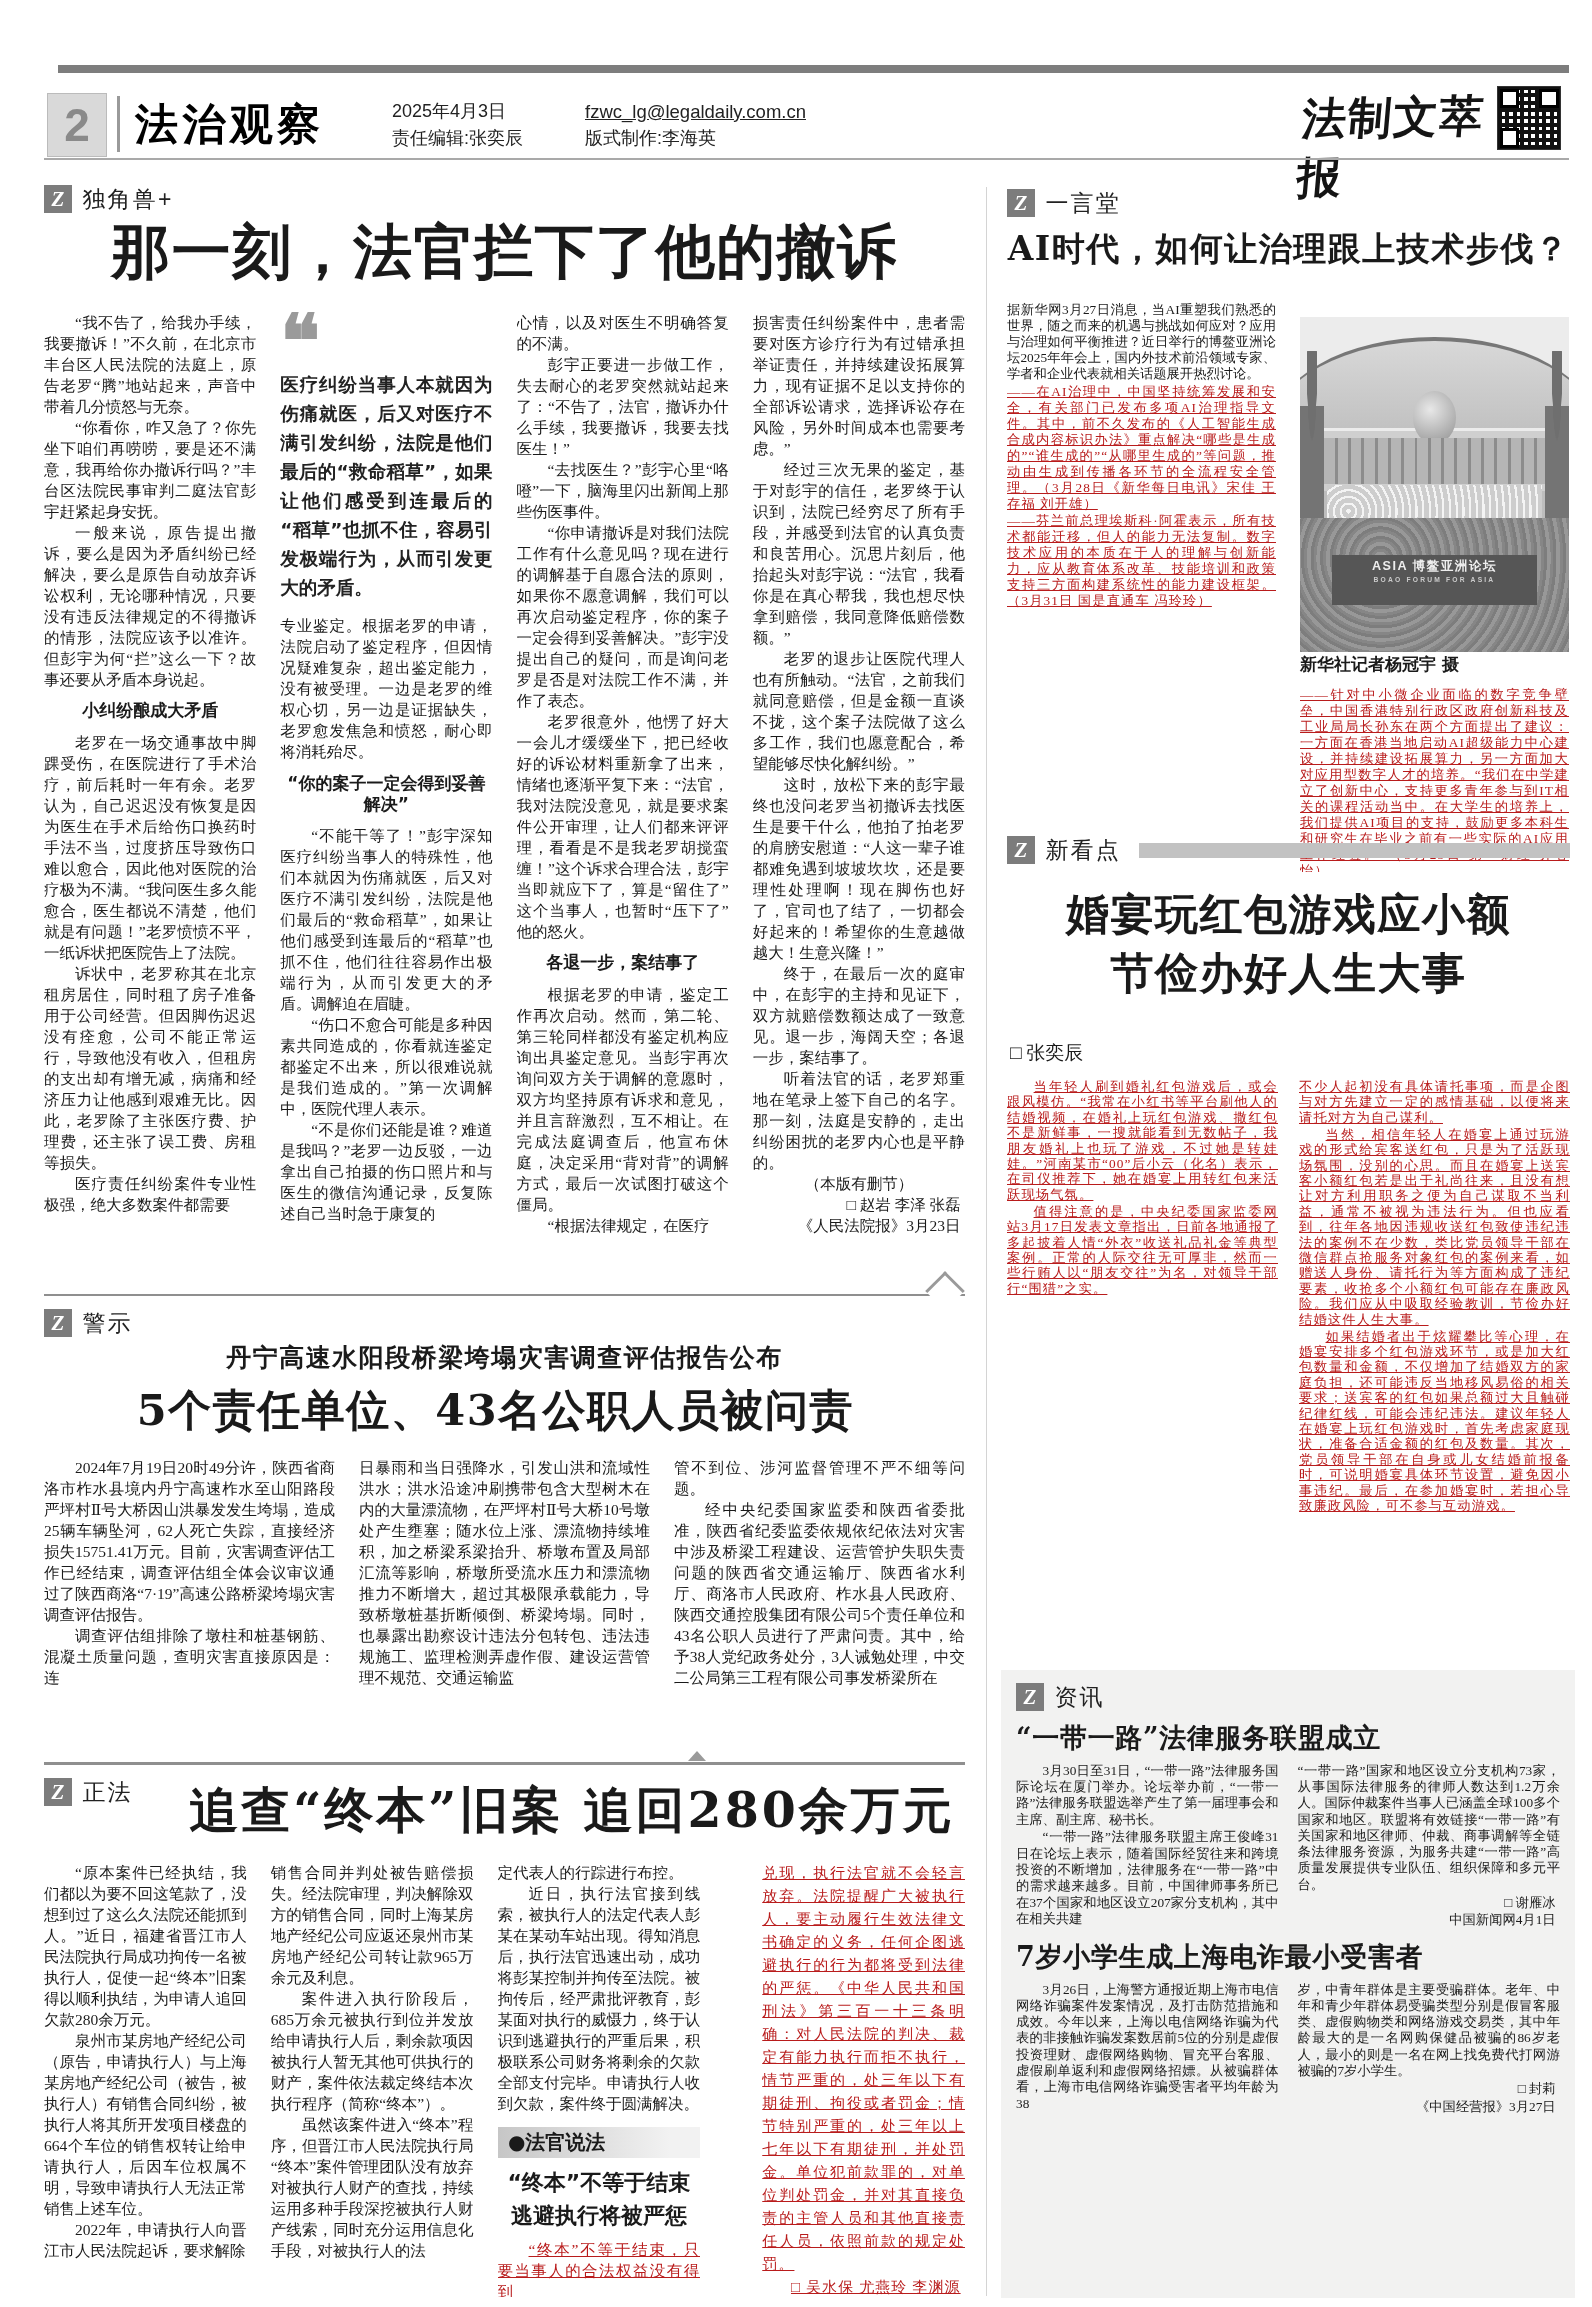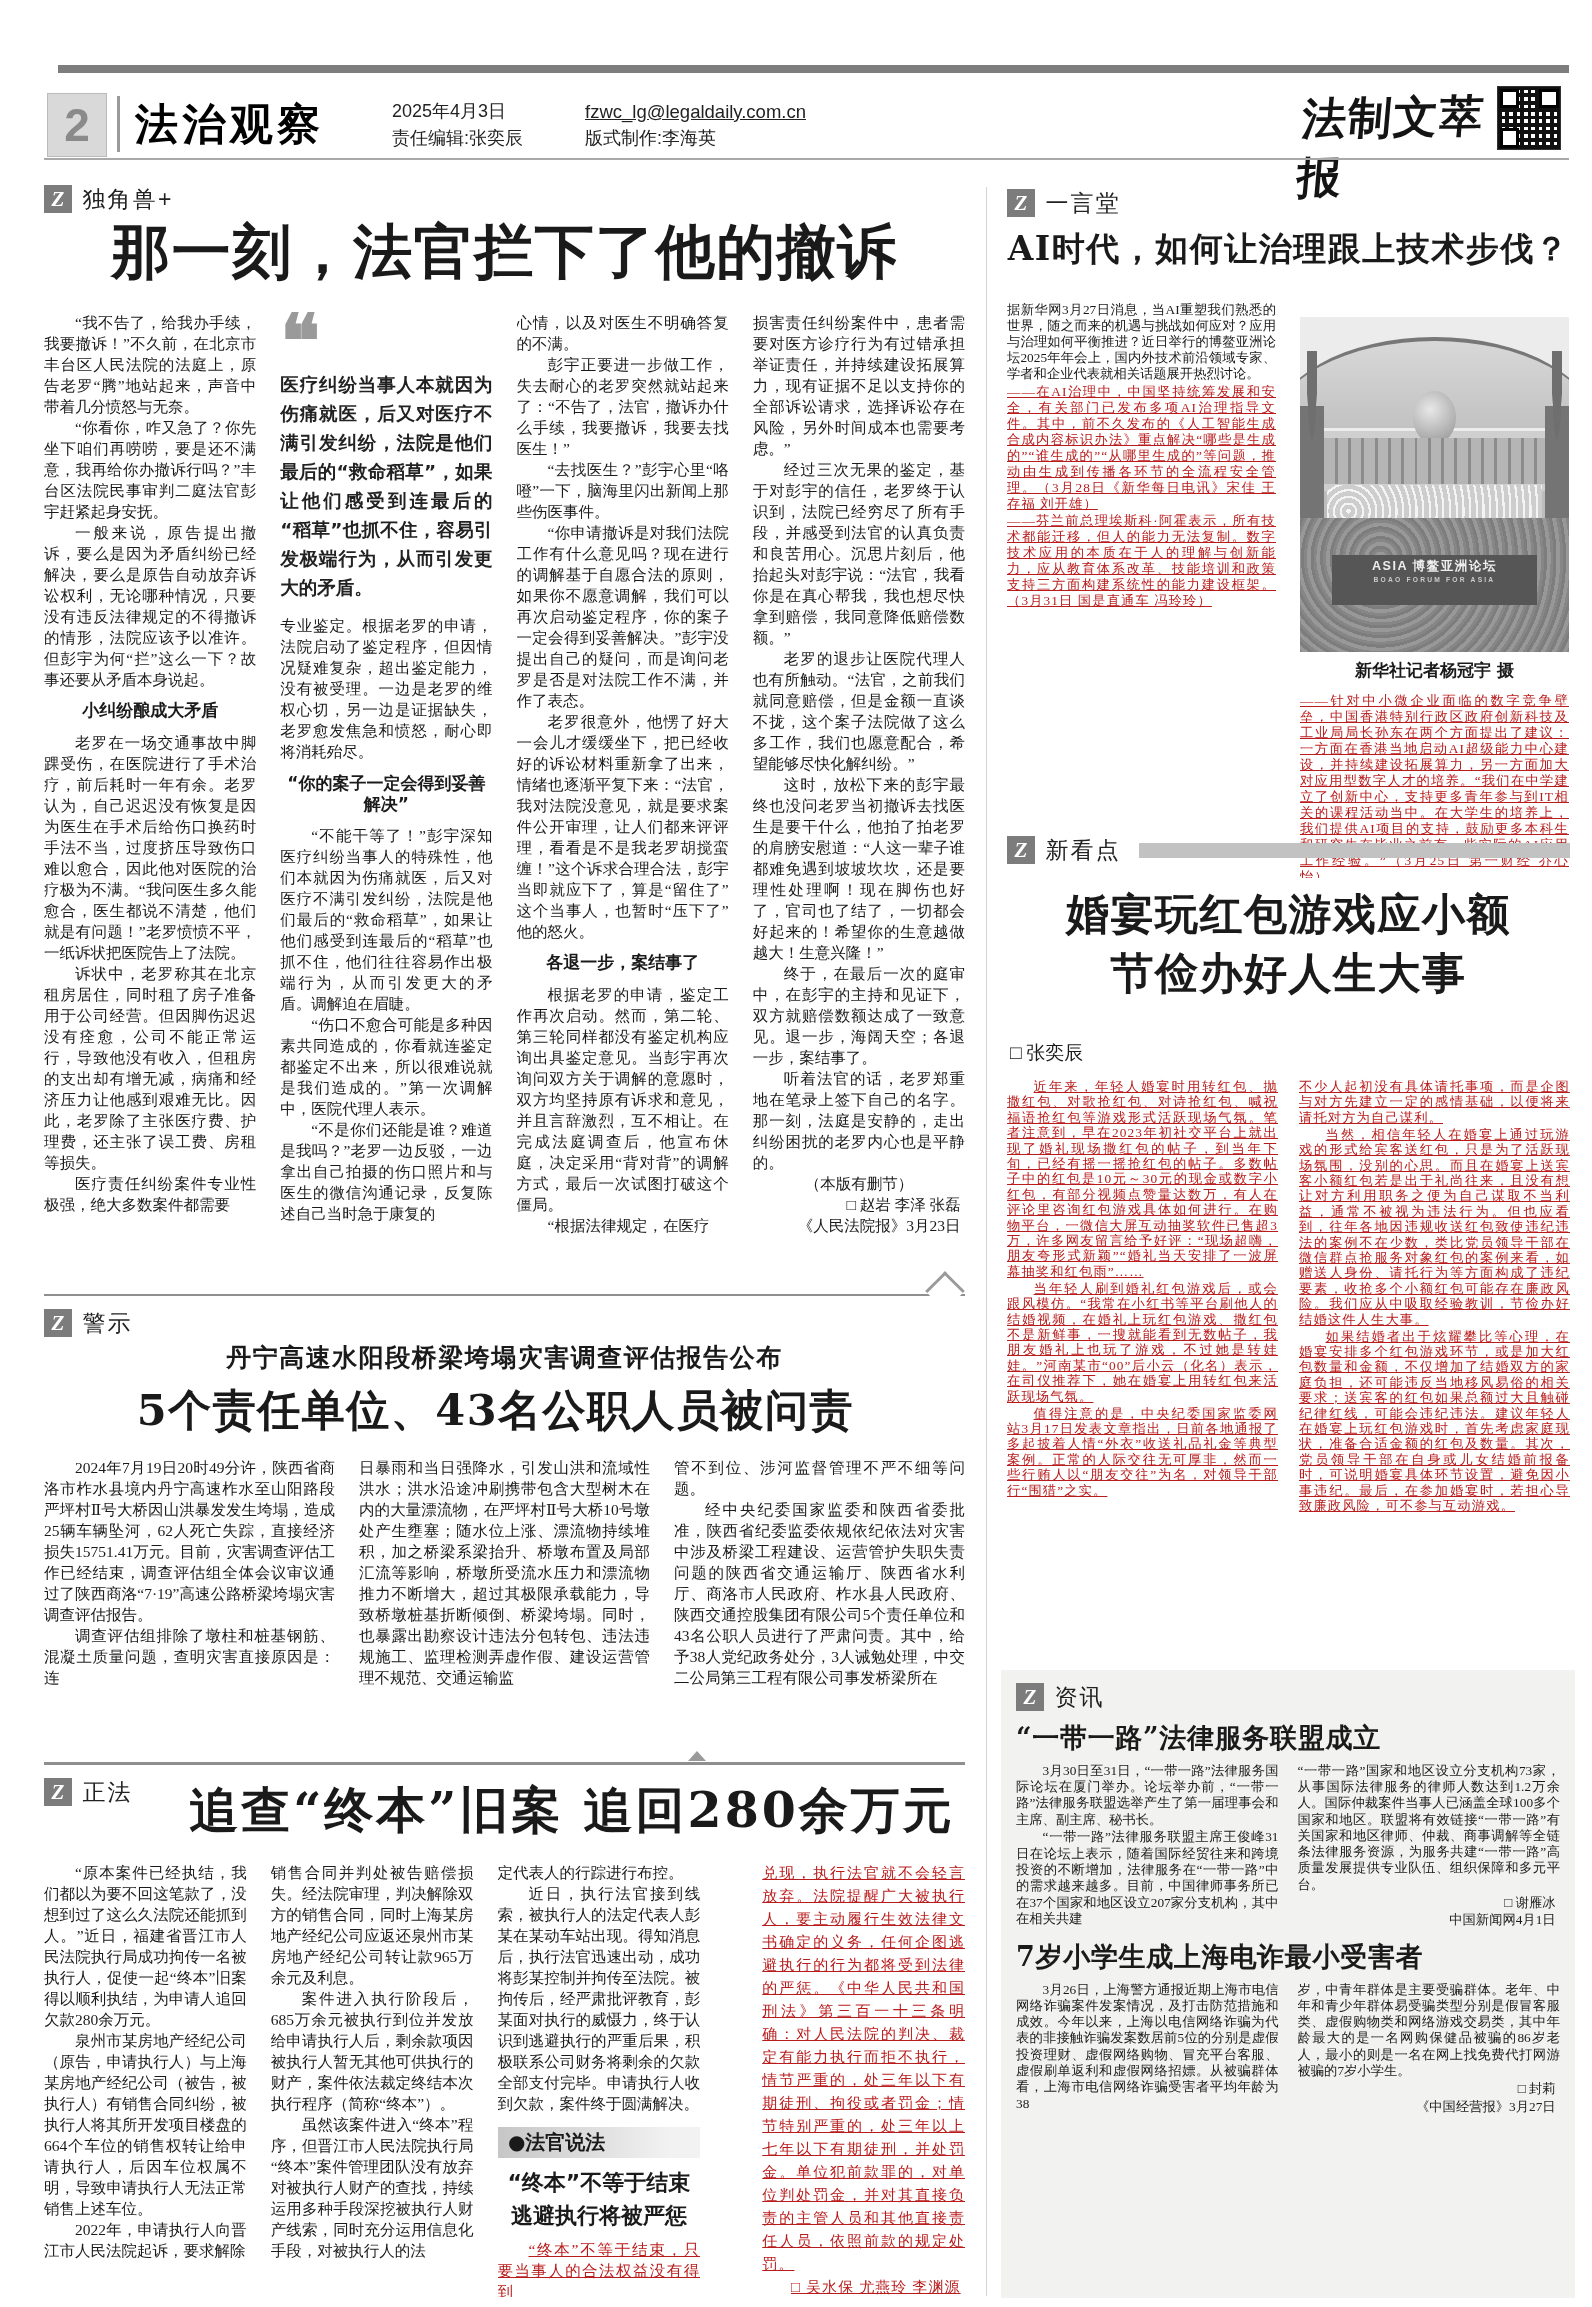--- a/index.html
+++ b/index.html
@@ -66,21 +66,21 @@
   .ph-bed{position:absolute;left:0;top:60%;width:100%;height:40%;
           background:repeating-radial-gradient(circle at 30% 30%,#7d7d7d 0 3px,#989898 3px 6.7px,#868686 6.7px 9.6px);}
   .ph-palm{position:absolute;top:10%;width:9%;height:55%;background:
            radial-gradient(ellipse at 50% 12%,#6f6f6f 0 28%,transparent 30%),
            linear-gradient(#00000000 30%,#747474 30% 100%);}
   .ph-palm.l{left:0;} .ph-palm.r{right:0;}
   .ph-sign{position:absolute;left:12%;bottom:14%;width:76%;height:15%;background:#565656;
            color:#eee;text-align:center;font:700 12.6px/1.4 "Liberation Sans",sans-serif;
            letter-spacing:1.5px;padding-top:3px;box-sizing:border-box;}
   .ph-sign small{display:block;font-size:6.7px;letter-spacing:2.2px;color:#ccc;}
-  .caption{font:700 17px/25px "DejaVu Sans","Liberation Sans",sans-serif;margin-top:6px;text-align:center;}
+  .caption{font:700 17px/25px "DejaVu Sans","Liberation Sans",sans-serif;}
   
   .rcol{font-size:13.3px;line-height:16px;}
   .rcol p{margin:0 0 1.5px 0;}
   .vrule{left:986px;top:187px;width:0.7px;height:2109px;background:#d4d4d4;}
   
   .sayhdr{display:flex;align-items:center;height:31px;margin:13.3px 0 7.4px 0;
           background:linear-gradient(90deg,#c6c6c6,#f2f2f2 85%);}
   .sayhdr span{font:700 20px/31px "DejaVu Sans","Liberation Sans",sans-serif;padding-left:10.4px;}
   .sayhead2{font:700 22px/33px "DejaVu Sans","Liberation Sans",sans-serif;text-align:center;margin:4.4px 0 7.4px 0;white-space:pre-line;}
   
@@ -262,21 +262,20 @@
     <span class="blabel">新看点</span>
     <span class="bbar"></span>
   </div>
   <div class="abs bigtitle" style="left:1007px;top:885px;width:563px;font-size:43px;line-height:59px;">
     <div>婚宴玩红包游戏应小额</div>
     <div>节俭办好人生大事</div>
   </div>
   <div class="abs byline-solo" style="left:1007px;top:1030px;">□ 张奕辰</div>
   <div class="abs cols fangsong" style="left:1007px;top:1079px;width:563px;gap:21px;">
     <div class="col rcol" style="height:577px;font-size:13.3px;line-height:15.4px;">
-        <p class="p">近年来，年轻人婚宴时用转红包、抛撒红包、对歌抢红包、对诗抢红包、喊祝福语抢红包等游戏形式活跃现场气氛。笔者注意到，早在2023年初社交平台上就出现了婚礼现场撒红包的帖子，到当年下旬，已经有摇一摇抢红包的帖子。多数帖子中的红包是10元～30元的现金或数字小红包，有部分视频点赞量达数万，有人在评论里咨询红包游戏具体如何进行。在购物平台，一微信大屏互动抽奖软件已售超3万，许多网友留言给予好评：“现场超嗨，朋友夸形式新颖”“婚礼当天安排了一波屏幕抽奖和红包雨”……</p>
         <p class="p">当年轻人刷到婚礼红包游戏后，或会跟风模仿。“我常在小红书等平台刷他人的结婚视频，在婚礼上玩红包游戏、撒红包不是新鲜事，一搜就能看到无数帖子，我朋友婚礼上也玩了游戏，不过她是转娃娃。”河南某市“00”后小云（化名）表示，在司仪推荐下，她在婚宴上用转红包来活跃现场气氛。</p>
         <p class="p">值得注意的是，中央纪委国家监委网站3月17日发表文章指出，日前各地通报了多起披着人情“外衣”收送礼品礼金等典型案例。正常的人际交往无可厚非，然而一些行贿人以“朋友交往”为名，对领导干部行“围猎”之实。</p>
       </div>
     <div class="col rcol" style="height:577px;font-size:13.3px;line-height:15.4px;">
         <p class="cont">不少人起初没有具体请托事项，而是企图与对方先建立一定的感情基础，以便将来请托对方为自己谋利。</p>
         <p class="p">当然，相信年轻人在婚宴上通过玩游戏的形式给宾客送红包，只是为了活跃现场氛围，没别的心思。而且在婚宴上送宾客小额红包若是出于礼尚往来，且没有想让对方利用职务之便为自己谋取不当利益，通常不被视为违法行为。但也应看到，往年各地因违规收送红包致使违纪违法的案例不在少数，类比党员领导干部在微信群点抢服务对象红包的案例来看，如赠送人身份、请托行为等方面构成了违纪要素，收抢多个小额红包可能存在廉政风险。我们应从中吸取经验教训，节俭办好结婚这件人生大事。</p>
         <p class="p">如果结婚者出于炫耀攀比等心理，在婚宴安排多个红包游戏环节，或是加大红包数量和金额，不仅增加了结婚双方的家庭负担，还可能违反当地移风易俗的相关要求；送宾客的红包如果总额过大且触碰纪律红线，可能会违纪违法。建议年轻人在婚宴上玩红包游戏时，首先考虑家庭现状，准备合适金额的红包及数量。其次，党员领导干部在自身或儿女结婚前报备时，可说明婚宴具体环节设置，避免因小事违纪。最后，在参加婚宴时，若担心导致廉政风险，可不参与互动游戏。</p>
       </div>
   </div>
 

